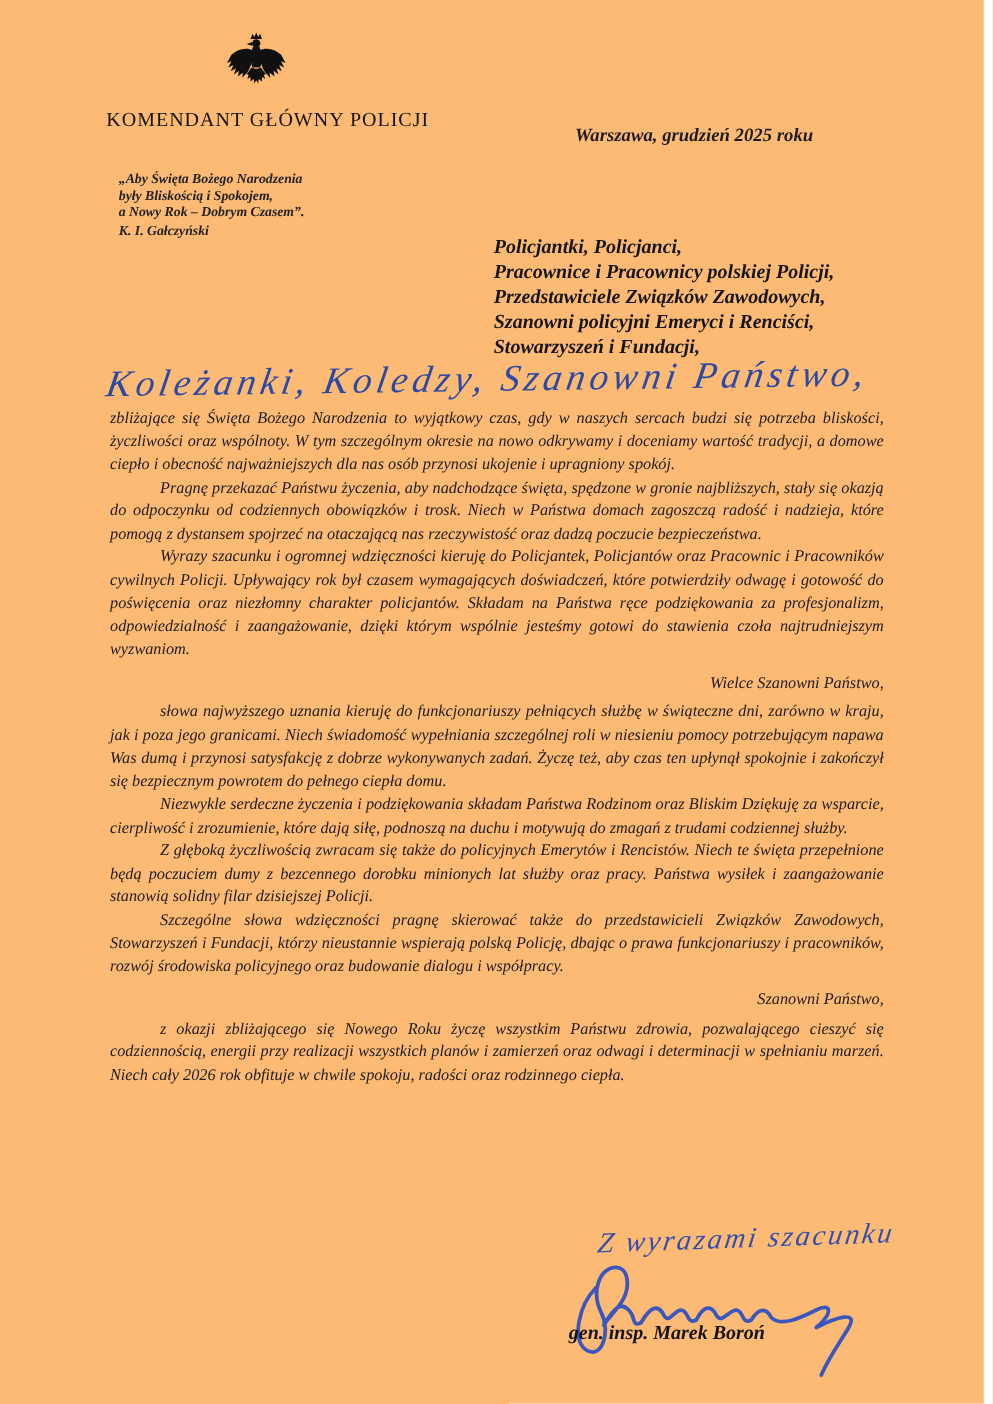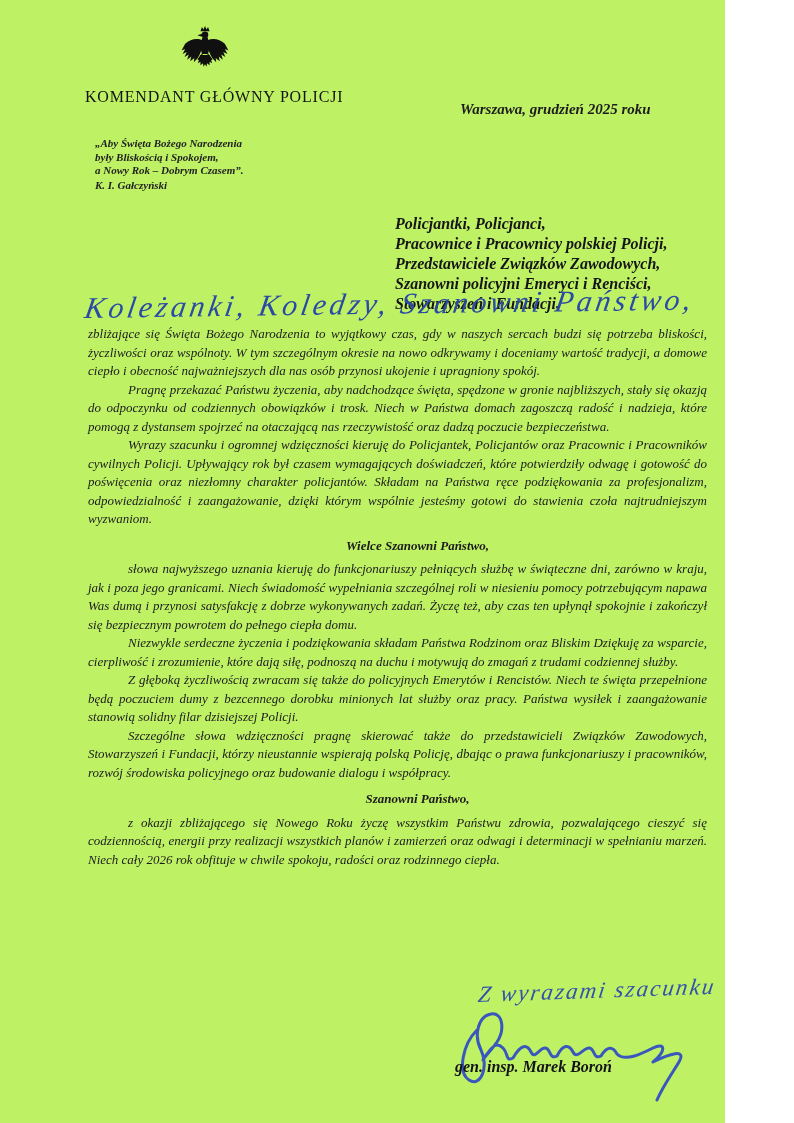--- a/index.html
+++ b/index.html
@@ -1,19 +1,19 @@
 <!DOCTYPE html>
 <html lang="pl"><head>
 <meta charset="utf-8">
 <style>
   html,body { margin:0; padding:0; background:#ffffff; }
   .page {
     position:relative;
-    width:725px; height:1123px;
-    background:#bef264;
+    width:787px; height:1123px;
+    background:#fdba74;
     overflow:hidden;
     font-family:"Liberation Serif", serif;
     color:#1c1c1e;
   }
   .abs { position:absolute; }
 
   .sender-title {
     left:85px; top:88px;
     font-size:16px; letter-spacing:0.8px;
     color:#141414;
@@ -25,21 +25,21 @@
   .motto {
     left:95px; top:137px; width:152px;
     font-size:11px; font-weight:bold; font-style:italic;
     line-height:13.5px; color:#222;
   }
   .motto .author { margin-top:1px; }
 
   .addressees {
     left:395px; top:188px;
     font-size:16px; font-weight:bold; font-style:italic;
-    line-height:20px; color:#151517;margin-top:26px;
+    line-height:20px; color:#151517;
   }
 
   .hand {
     font-style:italic;
     color:#2b4aa5;
     white-space:nowrap;
   }
   .greeting {
     left:88px; top:291px;
     font-size:30px; letter-spacing:3.5px;
@@ -57,23 +57,23 @@
   .body-text {
     left:88px; top:325px; width:619px;
     font-size:13px; font-style:italic;
     line-height:18.5px;
     text-align:justify;
     color:#1b1b1d;
   }
   .body-text p { margin:0; text-indent:40px; }
   .body-text p.no-indent { text-indent:0; }
   .body-text p.salutation {
-    font-weight:bold; text-indent:40px;
+    font-weight:normal; text-indent:40px;
     margin-top:8px; margin-bottom:5px;
-    text-align:center;
+    text-align:right;
   }
 
   .signatory-name {
     left:455px; top:1058px;
     font-size:16px; font-weight:bold; font-style:italic;
     color:#121218; z-index:3;
   }
   .scrawl { left:443px; top:1002px; z-index:2; }
   .eagle { left:177px; top:25px; }
 </style>

